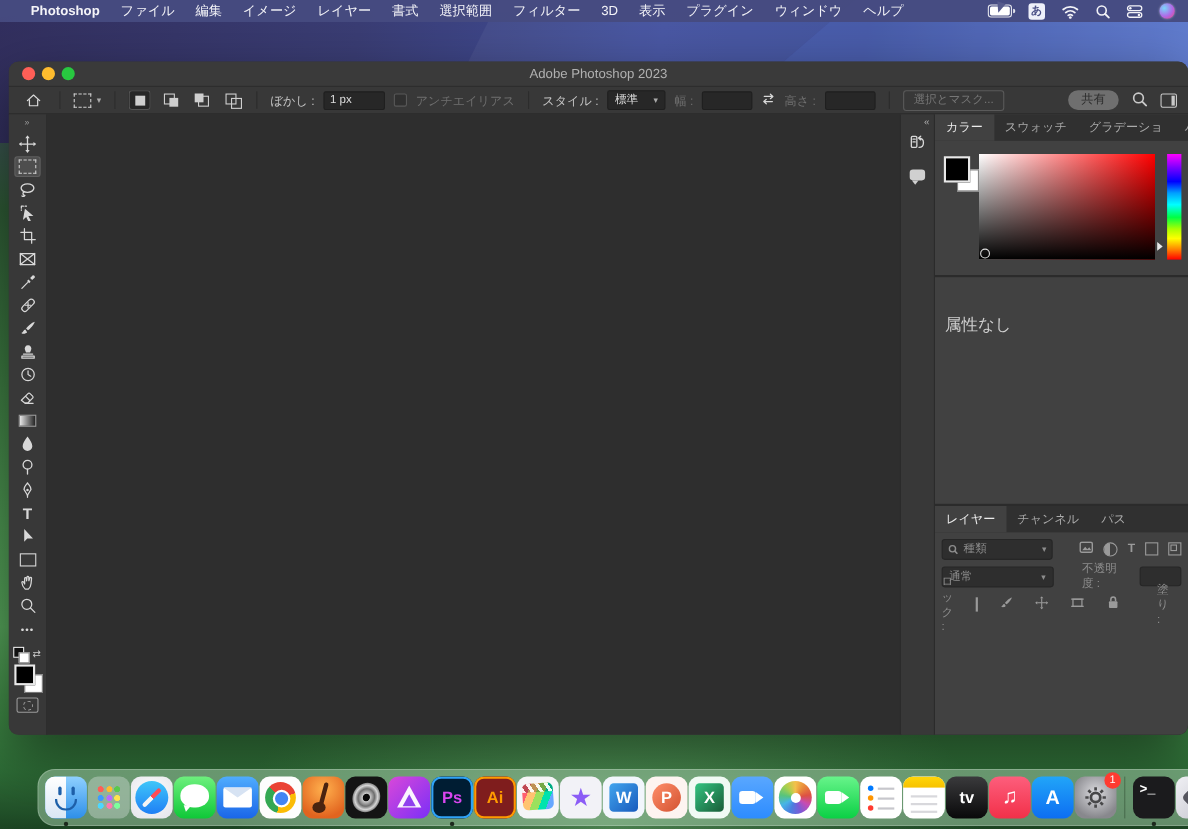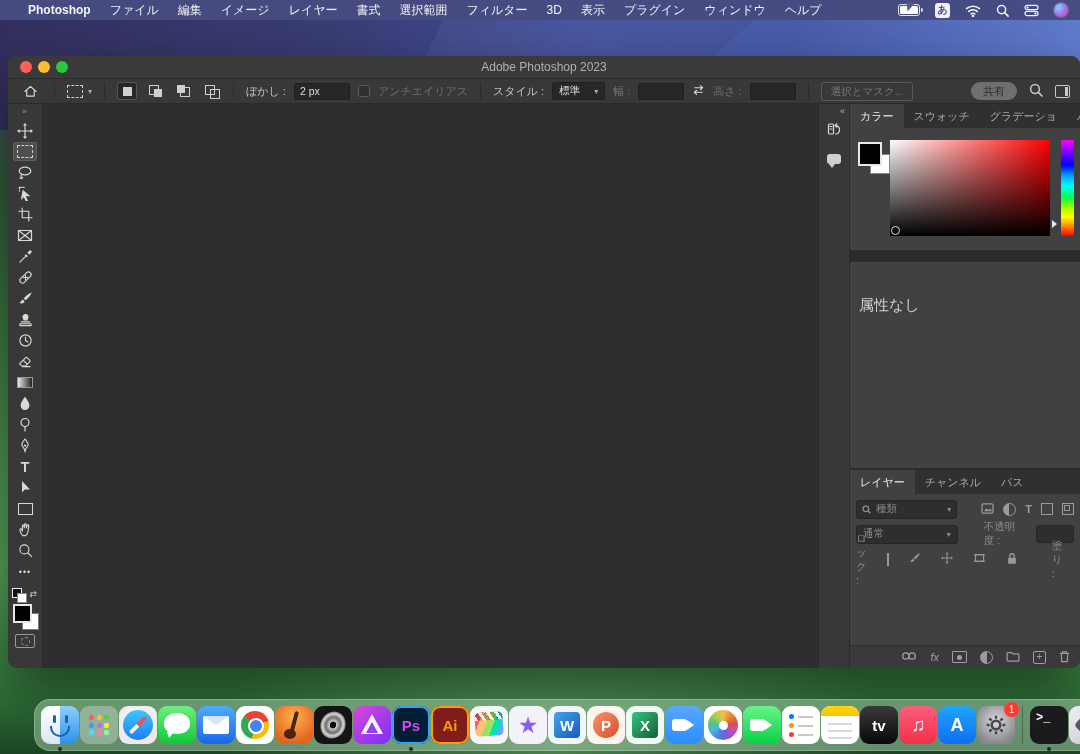--- a/index.html
+++ b/index.html
@@ -86,21 +86,21 @@
   .strip .pico{position:absolute;left:4px;width:22px;height:22px;display:flex;align-items:center;justify-content:center;color:#d0d0d0}
   .bubble{width:14px;height:10px;background:#d0d0d0;border-radius:3px;position:relative}
   .bubble::after{content:"";position:absolute;left:2px;bottom:-4px;border-left:3px solid transparent;border-right:3px solid transparent;border-top:4px solid #d0d0d0}
 
   
   .panels{position:absolute;top:48px;bottom:0;right:0;width:230px;background:#2b2b2b;display:flex;flex-direction:column}
   .panel{background:#414141;position:relative}
   .tabbar{height:24px;background:#303030;display:flex;align-items:stretch}
   .tab{padding:0 10px;line-height:24px;font-size:11px;color:#ababab;white-space:nowrap}
   .tab.on{background:#414141;color:#ececec}
-  .p-color{height:146px;margin-bottom:12px}
+  .p-color{height:146px;margin-bottom:2px}
   .p-props{height:206px;margin-bottom:2px}
   .p-layers{flex:1}
   .fgbg{position:absolute;left:8px;top:38px;width:34px;height:34px}
   .fgbg .f{position:absolute;left:0;top:0;width:20px;height:20px;background:#000;border:2px solid #e8e8e8;z-index:2}
   .fgbg .b{position:absolute;left:12px;top:12px;width:18px;height:18px;background:#fff;border:1px solid #888}
   .cfield{position:absolute;left:40px;top:36px;width:160px;height:96px;background:linear-gradient(to bottom,rgba(0,0,0,0),#000),linear-gradient(to right,#fff,#f00)}
   .cfield .pick{position:absolute;left:1px;bottom:1px;width:7px;height:7px;border:1.5px solid #ddd;border-radius:50%}
   .cfield .cm{position:absolute;right:-7px;bottom:8px;border-top:4px solid transparent;border-bottom:4px solid transparent;border-left:5px solid #e8e8e8}
   .hue{position:absolute;right:6px;top:36px;width:13px;height:96px;background:linear-gradient(180deg,#ff00ff 0%,#7a00ff 13%,#0000ff 26%,#00a0ff 37%,#00ffff 48%,#00ff44 60%,#aaff00 71%,#ffff00 80%,#ff8800 90%,#ff0000 100%)}
   .props-empty{position:absolute;left:9px;top:34px;color:#cfcfcf;font-size:15px}
@@ -291,21 +291,21 @@
           </span>
         </span>
       <span class="modebtn">
           <span class="dbl">
             <span class="a"></span>
             <span class="a" style="left:5px;top:4px"></span>
           </span>
         </span>
       <span class="sep"></span>
       <span class="lbl">ぼかし :</span>
-      <span class="fld">2 px</span>
+      <span class="fld">1 px</span>
       <span class="chk"></span>
       <span class="lbl dis">アンチエイリアス</span>
       <span class="sep"></span>
       <span class="lbl">スタイル :</span>
       <span class="ddn">
           <span>標準</span>
           <span class="ch">▾</span>
         </span>
       <span class="lbl dis">幅 :</span>
       <span class="fld dis" style="min-width:34px"></span>
@@ -544,42 +544,20 @@
                   <path d="M1 3h14M1 11h14"></path>
                 </g>
               </svg></span>
           <span><svg width="12" height="13" viewBox="0 0 14 15">
                 <rect x="2.5" y="6.5" width="9" height="7" rx="1" fill="#9a9a9a"></rect>
                 <path d="M4.5 6.5V4.5a2.5 2.5 0 015 0v2" fill="none" stroke="#9a9a9a" stroke-width="1.6"></path>
               </svg></span>
           <span style="margin-left:14px">塗り :</span>
           <span class="sfld"></span>
         </div>
-        <div class="lbot">
-          <span><svg width="16" height="10" viewBox="0 0 18 10">
-                <g fill="none" stroke="#9f9f9f" stroke-width="1.5">
-                  <circle cx="5.5" cy="5" r="3.6"></circle>
-                  <circle cx="12.5" cy="5" r="3.6"></circle>
-                </g>
-              </svg></span>
-          <span class="fx">fx</span>
-          <span class="maskic">
-              <span></span>
-            </span>
-          <span class="halfc" style="border-color:#9f9f9f"></span>
-          <span><svg width="14" height="11" viewBox="0 0 16 13">
-                <path d="M1 3.5V11a1 1 0 001 1h12a1 1 0 001-1V4.5a1 1 0 00-1-1H8L6.5 2H2a1 1 0 00-1 1.5z" fill="none" stroke="#9f9f9f" stroke-width="1.4"></path>
-              </svg></span>
-          <span class="plus">+</span>
-          <span><svg width="11" height="13" viewBox="0 0 12 14">
-                <g fill="none" stroke="#9f9f9f" stroke-width="1.3">
-                  <path d="M1 3.5h10M4 3.5V1.8h4v1.7M2.4 3.5l.6 9h6l.6-9"></path>
-                </g>
-              </svg></span>
-        </div>
       </div>
     </div>
   </div>
 
   <div class="dock">
     <div class="di run" title="Finder">
         <div class="clip dk-finder">
           <span class="half"></span>
           <span class="eyes"></span>
           <span class="smile"></span>

